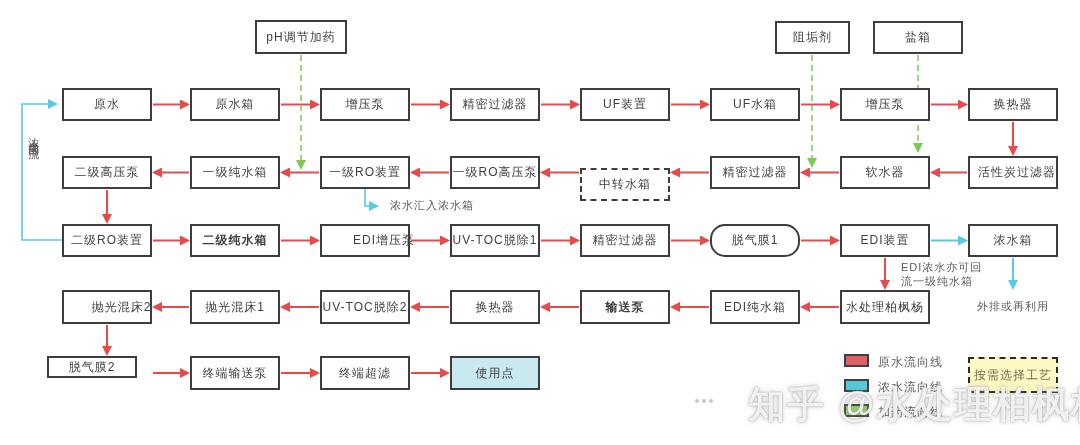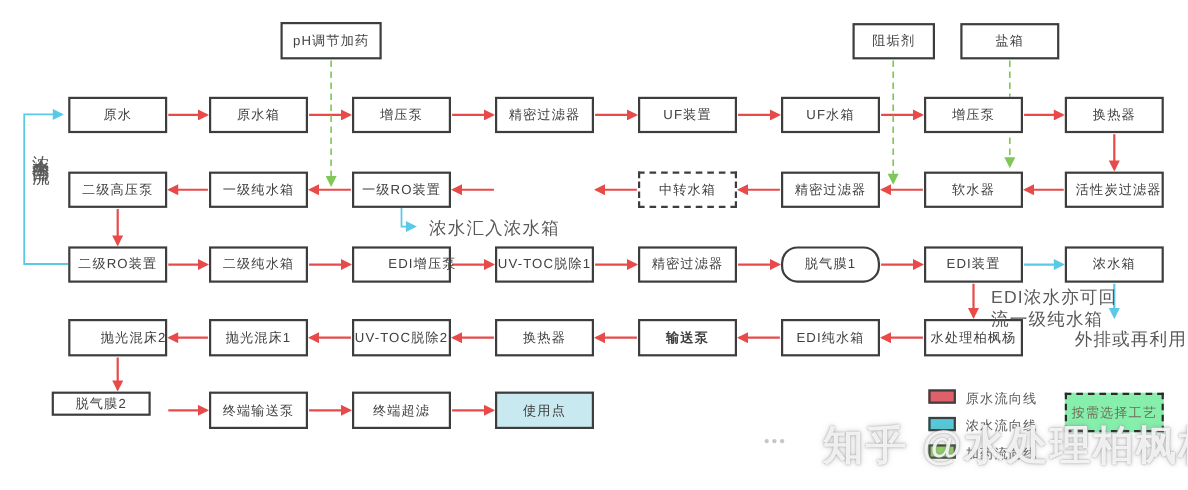--- a/index.html
+++ b/index.html
@@ -9,34 +9,34 @@
   }
   #flow-svg{position:absolute;left:0;top:0;width:1080px;height:445px;z-index:1;}
   #nodes-layer,#notes-layer{position:absolute;left:0;top:0;width:100%;height:100%;z-index:2;pointer-events:none;}
   .node{
     position:absolute;box-sizing:border-box;background:#ffffff;
     border:2px solid #3d3d3d;display:flex;align-items:center;justify-content:center;
     font-size:12px;color:#404040;letter-spacing:1px;white-space:nowrap;
   }
   .node.dashed{border-style:dashed;}
   .note{
-    position:absolute;font-size:16px;color:#595959;letter-spacing:1px;
+    position:absolute;font-size:11px;color:#595959;letter-spacing:1px;
     white-space:pre-line;line-height:1.25;z-index:3;
   }
   .note.vertical{writing-mode:vertical-rl;letter-spacing:2px;}
   #legend{position:absolute;left:844px;top:354px;z-index:4;}
   .legend-row{display:flex;margin-bottom:11px;height:14px;}
   .legend-swatch{
     display:inline-block;width:25px;height:13px;box-sizing:border-box;
     border:2px solid #3f3f3f;margin-right:9px;
   }
   .legend-label{font-size:12px;color:#595959;letter-spacing:1px;white-space:nowrap;}
   #optional-box{
     position:absolute;left:968px;top:357px;width:90px;height:36px;box-sizing:border-box;
-    background:#86efac;border:2px dashed #2b2b2b;display:flex;align-items:center;justify-content:center;
+    background:#fef9c3;border:2px dashed #2b2b2b;display:flex;align-items:center;justify-content:center;
     font-size:12px;color:#6e6e58;letter-spacing:1px;z-index:4;white-space:nowrap;
   }
   #watermark{
     position:absolute;left:686px;top:380px;display:flex;align-items:center;gap:10px;
     z-index:10;pointer-events:none;color:rgba(255,255,255,0.85);
     font-size:37px;font-weight:bold;letter-spacing:2px;white-space:nowrap;
     text-shadow:0 0 2px rgba(135,135,135,0.9),0 0 6px rgba(150,150,150,0.4);
   }
 </style>
 </head>
@@ -134,36 +134,39 @@
       </div>
       <div class="node" style="left: 62px; top: 156px; width: 90px; height: 33px;">
         <span>二级高压泵</span>
       </div>
       <div class="node" style="left: 190px; top: 156px; width: 90px; height: 33px;">
         <span>一级纯水箱</span>
       </div>
       <div class="node" style="left: 320px; top: 156px; width: 90px; height: 33px;">
         <span>一级RO装置</span>
       </div>
-      <div class="node dashed" style="left: 580px; top: 156px; width: 90px; height: 33px;">
+      <div class="node" style="left: 450px; top: 156px; width: 90px; height: 33px;">
+        <span>一级RO高压泵</span>
+      </div>
+      <div class="node dashed" style="left: 580px; top: 168px; width: 90px; height: 33px;">
         <span>中转水箱</span>
       </div>
       <div class="node" style="left: 710px; top: 156px; width: 90px; height: 33px;">
         <span>精密过滤器</span>
       </div>
       <div class="node" style="left: 840px; top: 156px; width: 90px; height: 33px;">
         <span>软水器</span>
       </div>
       <div class="node" style="left: 968px; top: 156px; width: 90px; height: 33px; justify-content: flex-end;">
         <span>活性炭过滤器</span>
       </div>
       <div class="node" style="left: 62px; top: 224px; width: 90px; height: 33px;">
         <span>二级RO装置</span>
       </div>
-      <div class="node" style="left: 190px; top: 224px; width: 90px; height: 33px;">
+      <div class="node" style="left: 190px; top: 224px; width: 90px; height: 33px; font-weight: bold;">
         <span>二级纯水箱</span>
       </div>
       <div class="node" style="left: 320px; top: 224px; width: 90px; height: 33px; padding-left: 38px;">
         <span>EDI增压泵</span>
       </div>
       <div class="node" style="left: 450px; top: 224px; width: 90px; height: 33px;">
         <span>UV-TOC脱除1</span>
       </div>
       <div class="node" style="left: 580px; top: 224px; width: 90px; height: 33px;">
         <span>精密过滤器</span>

